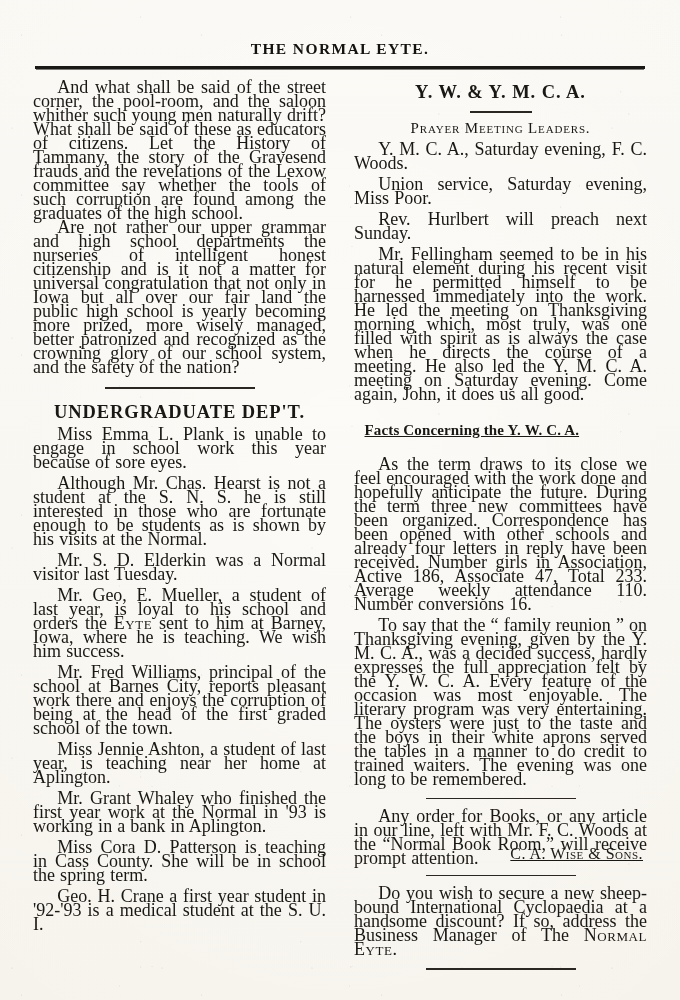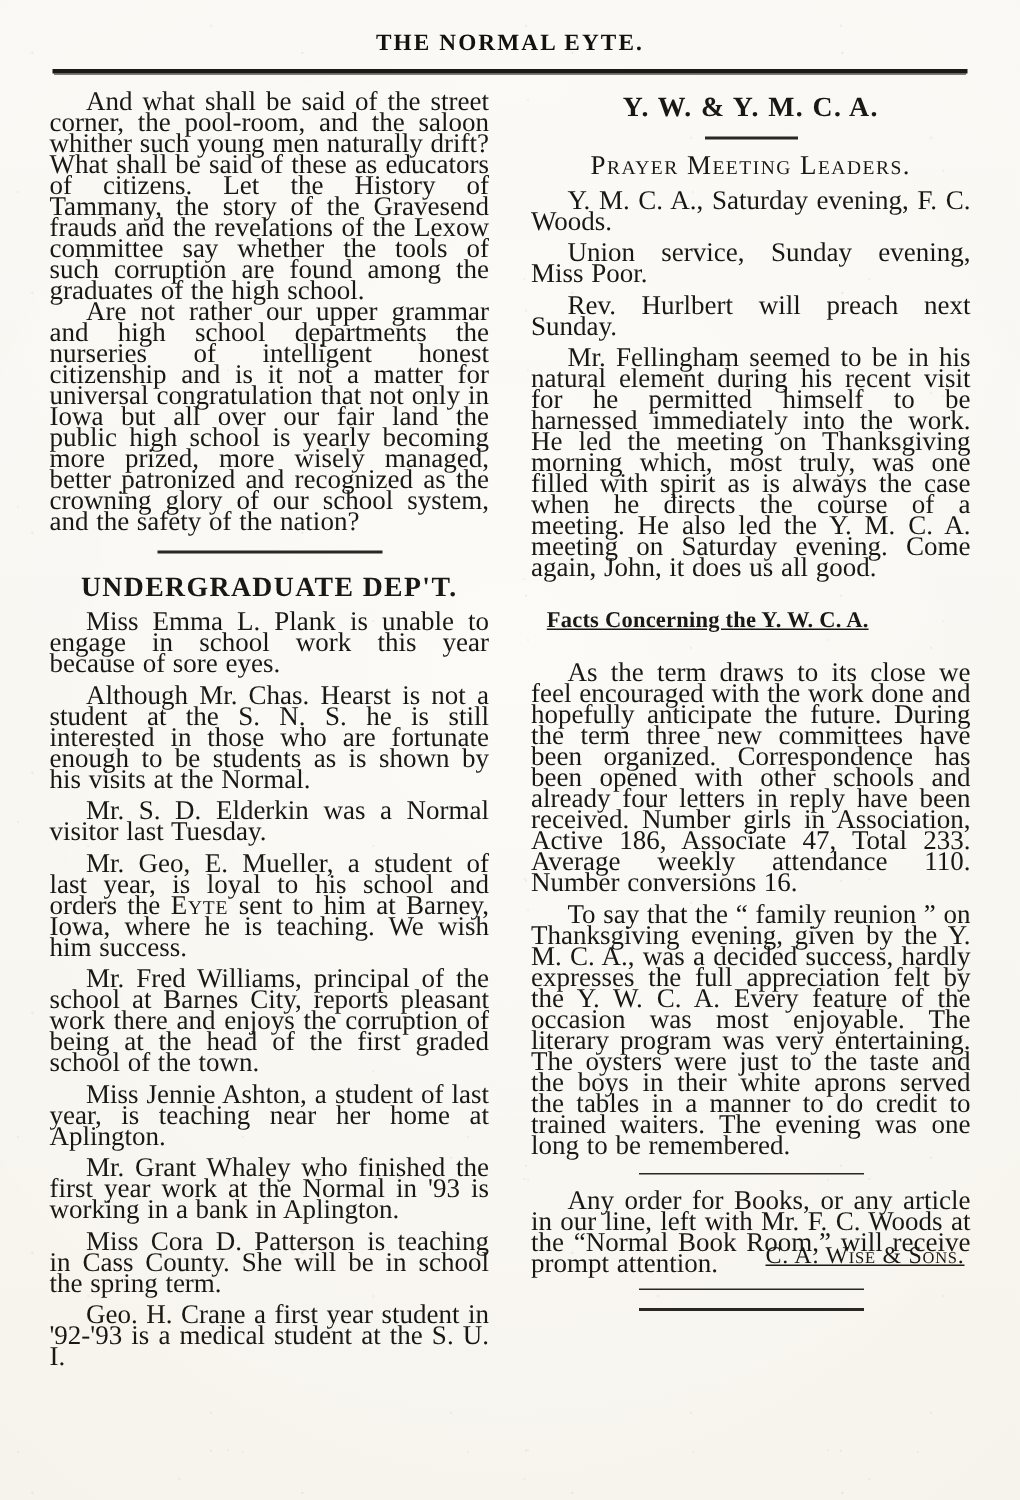--- a/index.html
+++ b/index.html
@@ -31,21 +31,21 @@
   #content {
     position: relative;
     z-index: 1;
     width: 100%;
     height: 100%;
   }
 
   
   .masthead {
     text-align: center;
-    padding-top: 20px;
+    padding-top: 40px;
     letter-spacing: 0.06em;
   }
   .masthead-title {
     font-weight: bold;
     font-size: 15.5px;
     letter-spacing: 0.09em;
     color: #141210;
   }
   .masthead-rule {
     margin: 8px auto 0 auto;
@@ -93,21 +93,21 @@
     padding: 2px 0 4px 0;
     letter-spacing: 0.045em;
   }
   h2.section-head-lg {
     font-size: 18.5px;
     letter-spacing: 0.05em;
   }
   h3.sub-head {
     font-weight: normal;
     font-variant: small-caps;
-    font-size: 18px;
+    font-size: 15px;
     text-align: center;
     margin: 0;
     padding: 1px 0 5px 0;
     letter-spacing: 0.055em;
   }
   h3.facts-head {
     font-weight: bold;
     font-variant: normal;
     font-size: 15px;
     text-align: left;
@@ -224,21 +224,21 @@
 
         <h2 class="section-head section-head-lg">Y. W. &amp; Y. M. C. A.</h2>
 
         <hr class="rule-tiny">
 
         <h3 class="sub-head">Prayer Meeting Leaders.</h3>
 
         <p class="body">Y. M. C. A., Saturday evening, F. C. Woods.</p>
         <div class="gap-sm"></div>
 
-        <p class="body">Union service, Sunday evening, Miss Poor.</p>
+        <p class="body">Union service, Saturday evening, Miss Poor.</p>
         <div class="gap-sm"></div>
 
         <p class="body">Rev. Hurlbert will preach next Sunday.</p>
         <div class="gap-sm"></div>
 
         <p class="body">Mr. Fellingham seemed to be in his natural element during his recent visit for he permitted himself to be harnessed immediately into the work. He led the meeting on Thanksgiving morning which, most truly, was one filled with spirit as is always the case when he directs the course of a meeting. He also led the Y. M. C. A. meeting on Saturday evening. Come again, John, it does us all good.</p>
 
         <h3 class="facts-head">Facts Concerning the Y. W. C. A.</h3>
 
         <p class="body">As the term draws to its close we feel encouraged with the work done and hopefully anticipate the future. During the term three new committees have been organized. Correspondence has been opened with other schools and already four letters in reply have been received. Number girls in Association, Active 186, Associate 47, Total 233. Average weekly attendance 110. Number conversions 16.</p>
@@ -246,20 +246,21 @@
 
         <p class="body">To say that the “ family reunion ” on Thanksgiving evening, given by the Y. M. C. A., was a decided success, hardly expresses the full appreciation felt by the Y. W. C. A. Every feature of the occasion was most enjoyable. The literary program was very entertaining. The oysters were just to the taste and the boys in their white aprons served the tables in a manner to do credit to trained waiters. The evening was one long to be remembered.</p>
 
         <hr class="rule-ad">
 
         <p class="body">Any order for Books, or any article in our line, left with Mr. F. C. Woods at the “Normal Book Room,” will receive prompt attention.</p>
         <span class="signature">C. A. Wise &amp; Sons.</span>
 
         <hr class="rule-ad">
 
+        <p class="body"><span>Do you wish to secure a new sheep-bound International Cyclopaedia at a handsome discount? If so, address the Business Manager of The </span><span class="sc">Normal Eyte</span><span>.</span></p>
 
         <hr class="rule-ad">
 
       </div>
 
     </div>
   </div>
 
   <div class="speckle"></div>
 </div>

